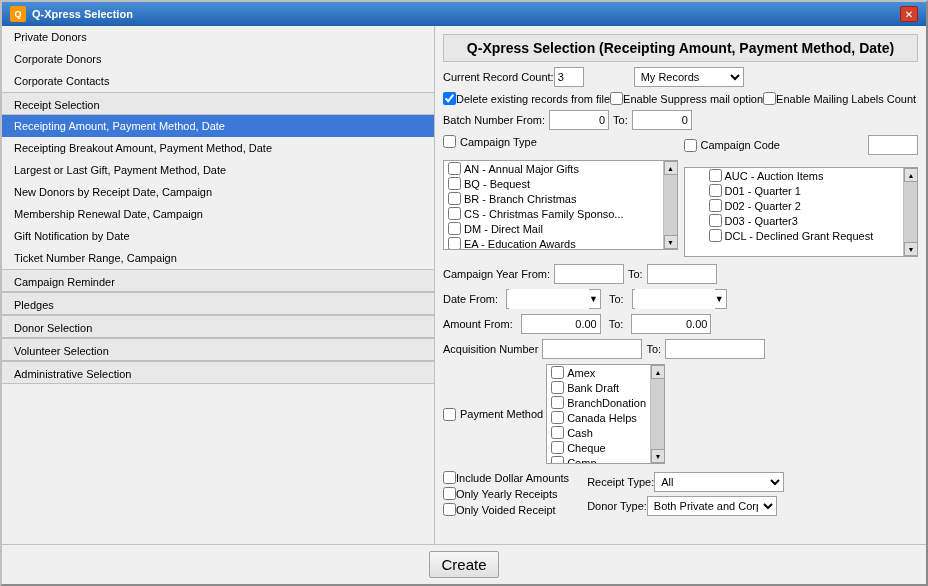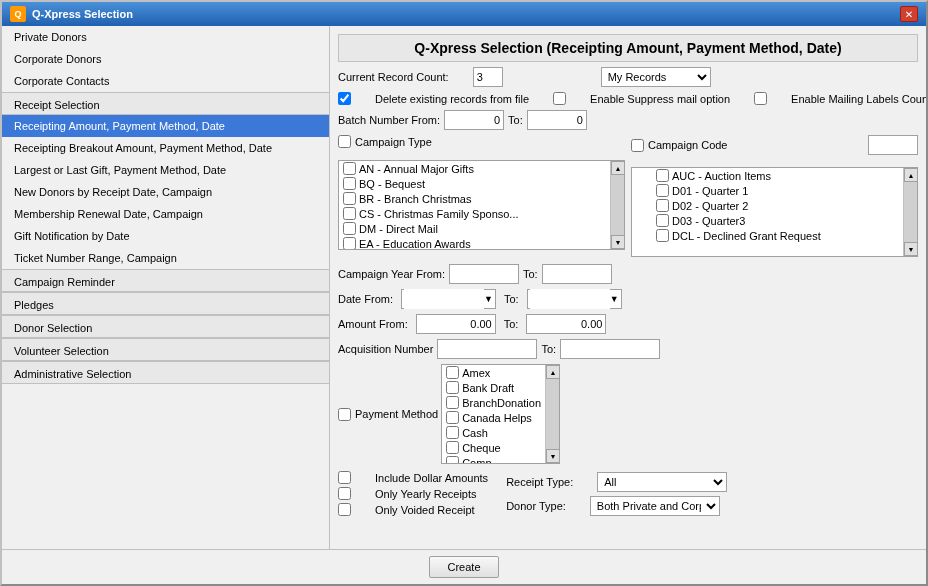--- a/index.html
+++ b/index.html
@@ -66,21 +66,21 @@
       justify-content: center;
       cursor: pointer;
       border-radius: 2px;
     }
     .content {
       display: flex;
       flex: 1;
       overflow: hidden;
     }
     .sidebar {
-      width: 328px;
+      width: 433px;
       background: #f0f0f0;
       border-right: 1px solid #c0c0c0;
       overflow-y: auto;
       flex-shrink: 0;
     }
     .sidebar-item {
       padding: 5px 12px;
       cursor: pointer;
       font-size: 11px;
       color: #000;
@@ -111,21 +111,21 @@
       background: #e8e8e8;
       border: 1px solid #c0c0c0;
       padding: 5px 10px;
       text-align: center;
       font-size: 14px;
       font-weight: bold;
     }
     .row {
       display: flex;
       align-items: center;
-      gap: 24px;
+      gap: 0;
     }
     label {
       font-size: 11px;
       white-space: nowrap;
     }
     input[type="text"], input[type="number"] {
       border: 1px solid #a0a0a0;
       background: white;
       height: 20px;
       font-size: 11px;
@@ -204,21 +204,21 @@
       justify-content: center;
       padding: 6px;
       border-top: 1px solid #c0c0c0;
       background: #f0f0f0;
       flex-shrink: 0;
     }
     .btn {
       background: linear-gradient(to bottom, #f8f8f8, #e0e0e0);
       border: 1px solid #a0a0a0;
       padding: 4px 8px;
-      font-size: 11px;
+      font-size: 15px;
       cursor: pointer;
       border-radius: 2px;
       min-width: 70px;
     }
     .my-records-select {
       width: 110px;
     }
     .campaign-year-row {
       display: flex;
       align-items: center;

